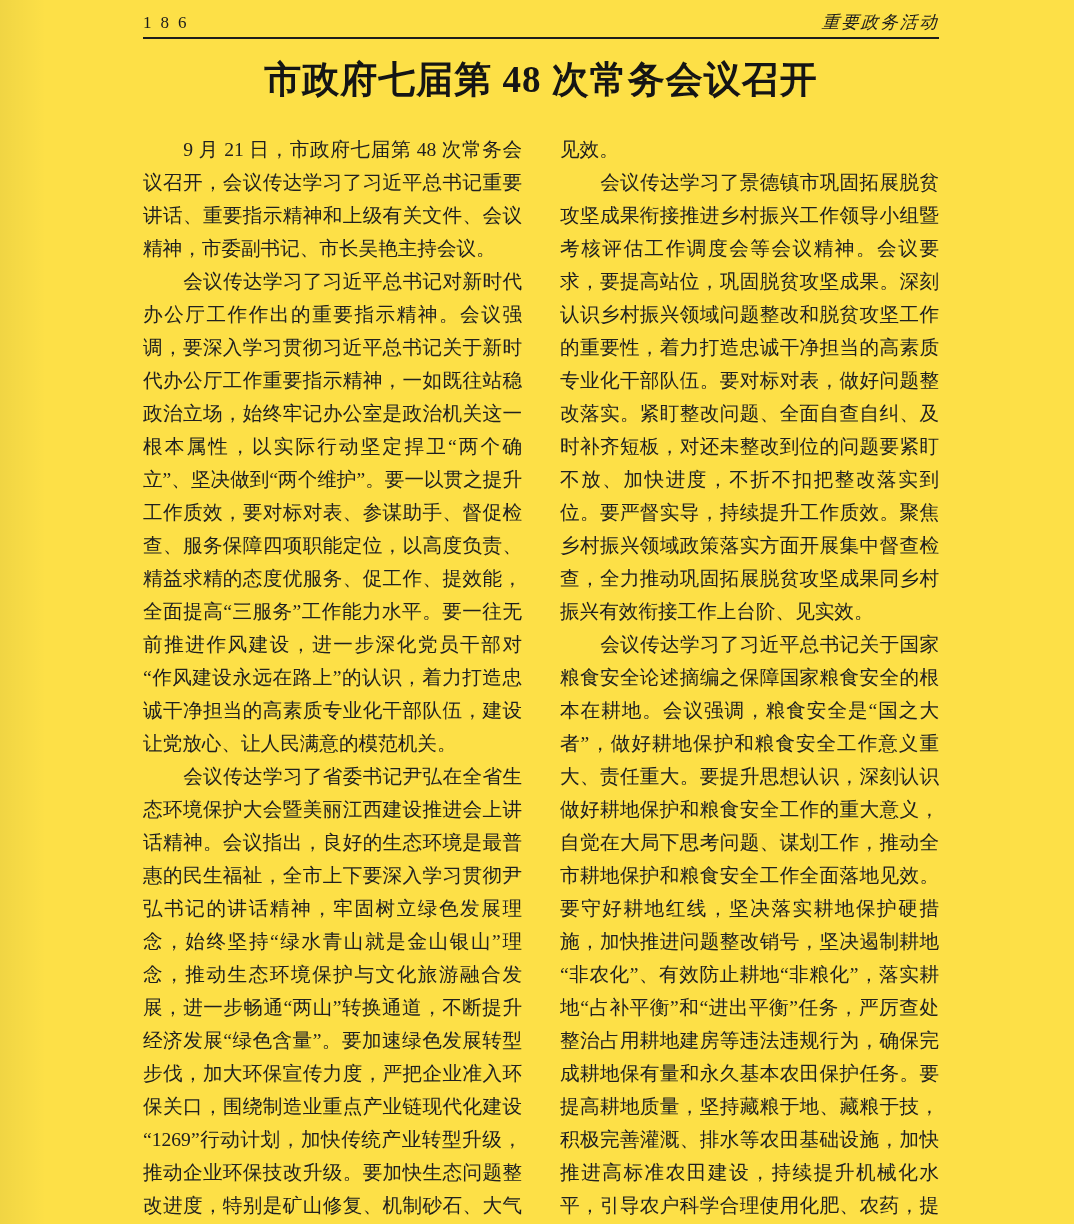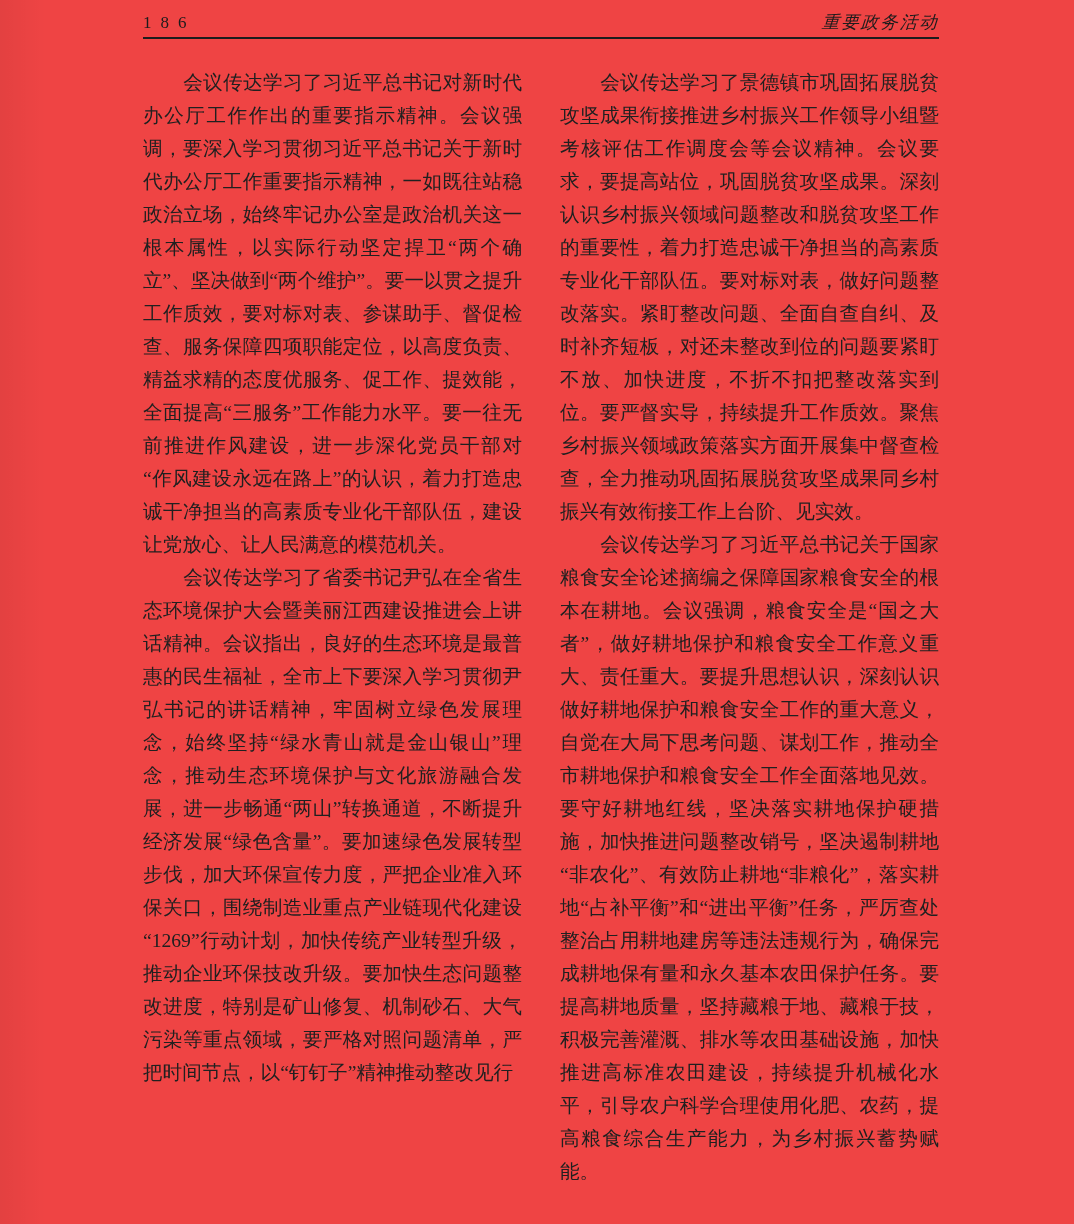--- a/index.html
+++ b/index.html
@@ -4,21 +4,21 @@
 <style>
   html, body {
     margin: 0;
     padding: 0;
     background: #fcfcfb;
   }
   .page {
     position: relative;
     width: 1074px;
     height: 1224px;
-    background: #ef4444;
+    background: #fde047;
     box-sizing: border-box;
     font-family: "Liberation Serif", "DejaVu Serif", serif;
     color: #1c1c1c;
     overflow: hidden;
   }
   
   .page::before {
     content: "";
     position: absolute;
     left: 0; top: 0; bottom: 0;
@@ -84,28 +84,31 @@
 <body>
 
 <div class="page">
   <div class="content">
 
     <div class="running-head">
       <span class="page-number">186</span>
       <span class="section-label">重要政务活动</span>
     </div>
 
+    <h1 class="article-title">市政府七届第 48 次常务会议召开</h1>
 
     <div class="body-columns">
 
       <div class="col">
+        <p>9 月 21 日，市政府七届第 48 次常务会议召开，会议传达学习了习近平总书记重要讲话、重要指示精神和上级有关文件、会议精神，市委副书记、市长吴艳主持会议。</p>
         <p>会议传达学习了习近平总书记对新时代办公厅工作作出的重要指示精神。会议强调，要深入学习贯彻习近平总书记关于新时代办公厅工作重要指示精神，一如既往站稳政治立场，始终牢记办公室是政治机关这一根本属性，以实际行动坚定捍卫“两个确立”、坚决做到“两个维护”。要一以贯之提升工作质效，要对标对表、参谋助手、督促检查、服务保障四项职能定位，以高度负责、精益求精的态度优服务、促工作、提效能，全面提高“三服务”工作能力水平。要一往无前推进作风建设，进一步深化党员干部对“作风建设永远在路上”的认识，着力打造忠诚干净担当的高素质专业化干部队伍，建设让党放心、让人民满意的模范机关。</p>
         <p>会议传达学习了省委书记尹弘在全省生态环境保护大会暨美丽江西建设推进会上讲话精神。会议指出，良好的生态环境是最普惠的民生福祉，全市上下要深入学习贯彻尹弘书记的讲话精神，牢固树立绿色发展理念，始终坚持“绿水青山就是金山银山”理念，推动生态环境保护与文化旅游融合发展，进一步畅通“两山”转换通道，不断提升经济发展“绿色含量”。要加速绿色发展转型步伐，加大环保宣传力度，严把企业准入环保关口，围绕制造业重点产业链现代化建设“1269”行动计划，加快传统产业转型升级，推动企业环保技改升级。要加快生态问题整改进度，特别是矿山修复、机制砂石、大气污染等重点领域，要严格对照问题清单，严把时间节点，以“钉钉子”精神推动整改见行</p>
       </div>
 
       <div class="col">
+        <p class="continuation">见效。</p>
         <p>会议传达学习了景德镇市巩固拓展脱贫攻坚成果衔接推进乡村振兴工作领导小组暨考核评估工作调度会等会议精神。会议要求，要提高站位，巩固脱贫攻坚成果。深刻认识乡村振兴领域问题整改和脱贫攻坚工作的重要性，着力打造忠诚干净担当的高素质专业化干部队伍。要对标对表，做好问题整改落实。紧盯整改问题、全面自查自纠、及时补齐短板，对还未整改到位的问题要紧盯不放、加快进度，不折不扣把整改落实到位。要严督实导，持续提升工作质效。聚焦乡村振兴领域政策落实方面开展集中督查检查，全力推动巩固拓展脱贫攻坚成果同乡村振兴有效衔接工作上台阶、见实效。</p>
         <p>会议传达学习了习近平总书记关于国家粮食安全论述摘编之保障国家粮食安全的根本在耕地。会议强调，粮食安全是“国之大者”，做好耕地保护和粮食安全工作意义重大、责任重大。要提升思想认识，深刻认识做好耕地保护和粮食安全工作的重大意义，自觉在大局下思考问题、谋划工作，推动全市耕地保护和粮食安全工作全面落地见效。要守好耕地红线，坚决落实耕地保护硬措施，加快推进问题整改销号，坚决遏制耕地“非农化”、有效防止耕地“非粮化”，落实耕地“占补平衡”和“进出平衡”任务，严厉查处整治占用耕地建房等违法违规行为，确保完成耕地保有量和永久基本农田保护任务。要提高耕地质量，坚持藏粮于地、藏粮于技，积极完善灌溉、排水等农田基础设施，加快推进高标准农田建设，持续提升机械化水平，引导农户科学合理使用化肥、农药，提高粮食综合生产能力，为乡村振兴蓄势赋能。</p>
       </div>
 
     </div>
   </div>
 </div>
 
 </body></html>

